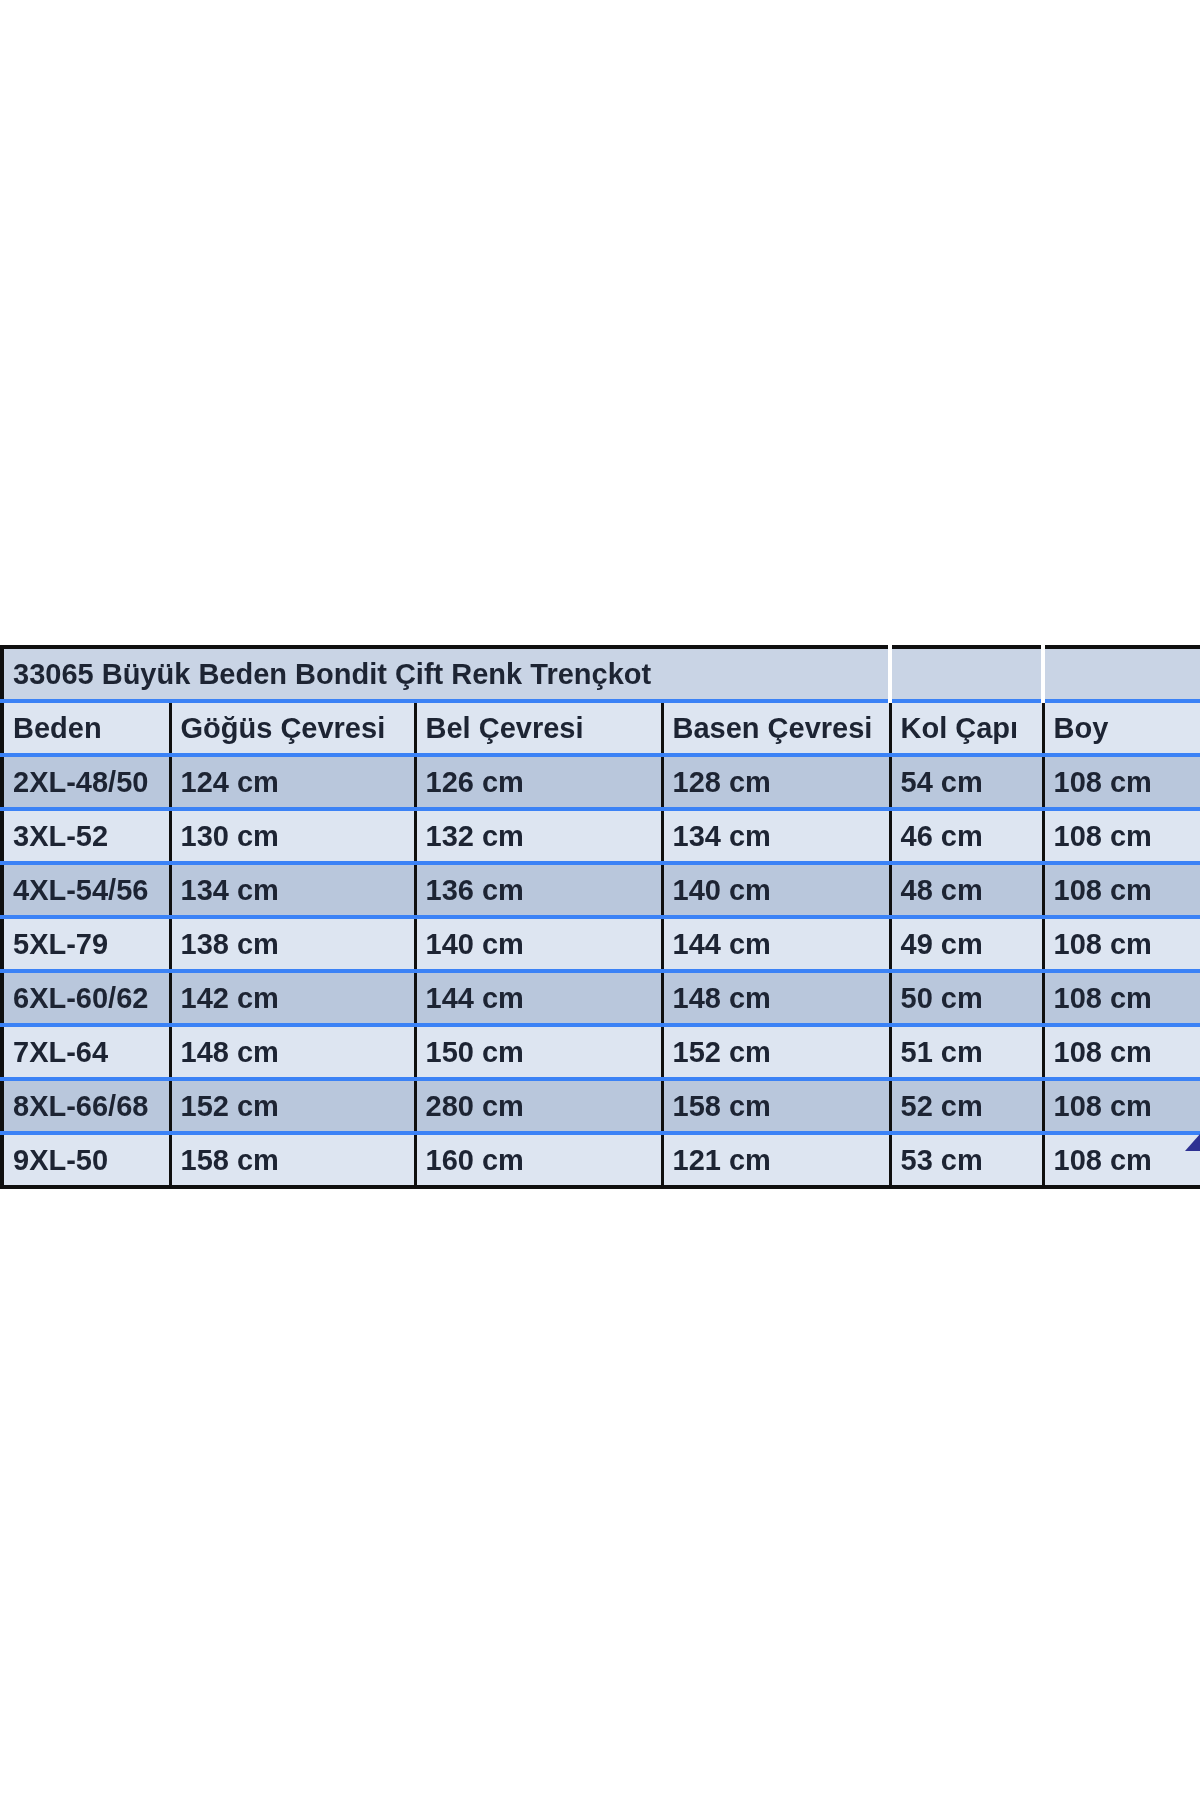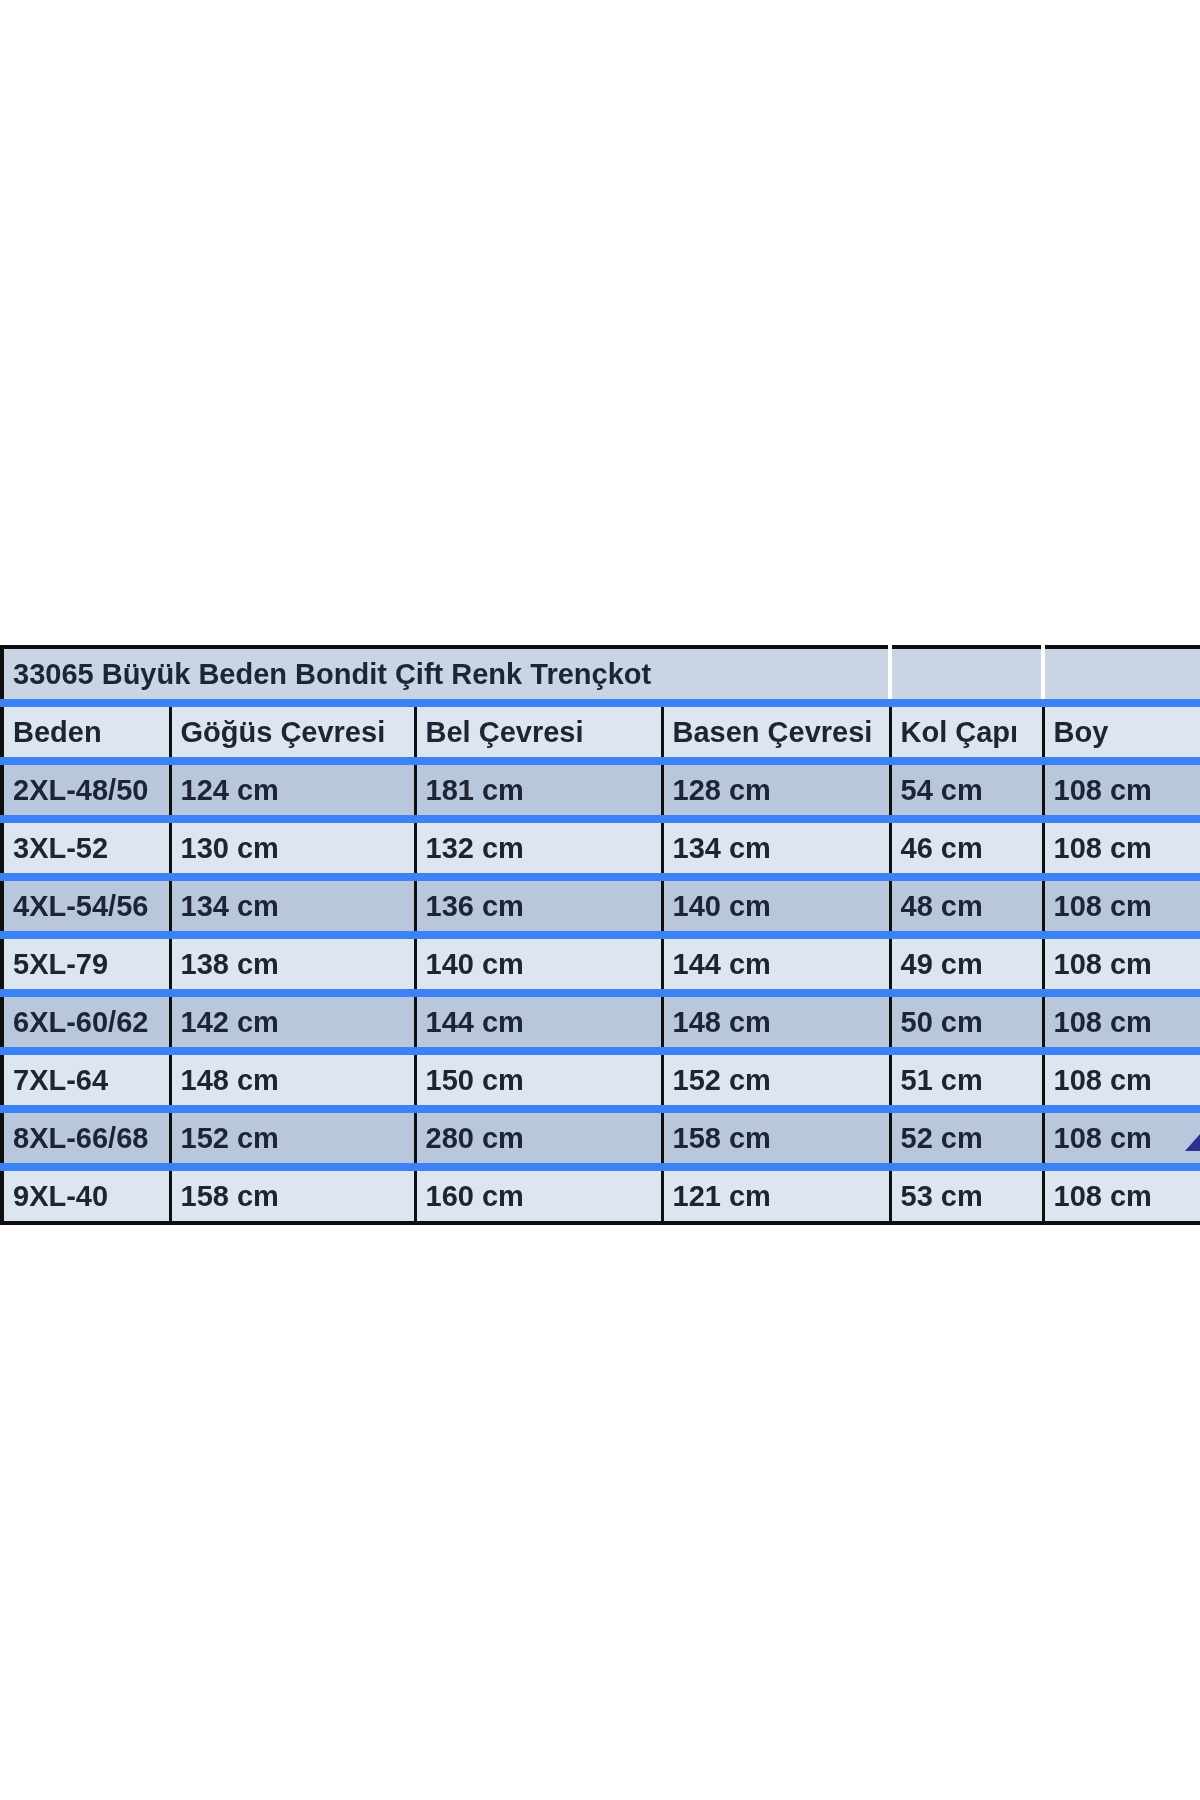--- a/index.html
+++ b/index.html
@@ -26,21 +26,21 @@
     border-left: 4px solid #0f0f0f;
     border-bottom: 4px solid #0f0f0f;
     font-family: "Liberation Sans", sans-serif;
     font-weight: 700;
     font-size: 29px;
     color: #1d2433;
   }
   table.size-chart td,
   table.size-chart th {
     border-left: 3px solid #0f0f0f;
-    border-top: 8px solid #3b82f6;
+    border-top: 4px solid #3b82f6;
     height: 50px;
     padding: 0 0 0 9px;
     text-align: left;
     vertical-align: middle;
     white-space: nowrap;
     overflow: hidden;
     font-weight: 700;
   }
   table.size-chart td:first-child,
   table.size-chart th:first-child {
@@ -104,21 +104,21 @@
         <th>Bel Çevresi</th>
         <th>Basen Çevresi</th>
         <th>Kol Çapı</th>
         <th>Boy</th>
       </tr>
     </thead>
     <tbody>
         <tr>
           <td>2XL-48/50</td>
           <td>124 cm</td>
-          <td>181 cm</td>
+          <td>126 cm</td>
           <td>128 cm</td>
           <td>54 cm</td>
           <td>108 cm</td>
         </tr>
         <tr>
           <td>3XL-52</td>
           <td>130 cm</td>
           <td>132 cm</td>
           <td>134 cm</td>
           <td>46 cm</td>
@@ -158,21 +158,21 @@
         </tr>
         <tr>
           <td>8XL-66/68</td>
           <td>152 cm</td>
           <td>280 cm</td>
           <td>158 cm</td>
           <td>52 cm</td>
           <td>108 cm</td>
         </tr>
         <tr>
-          <td>9XL-40</td>
+          <td>9XL-50</td>
           <td>158 cm</td>
           <td>160 cm</td>
           <td>121 cm</td>
           <td>53 cm</td>
           <td>108 cm</td>
         </tr>
       </tbody>
   </table>
 
   <div class="fill-handle"></div>

